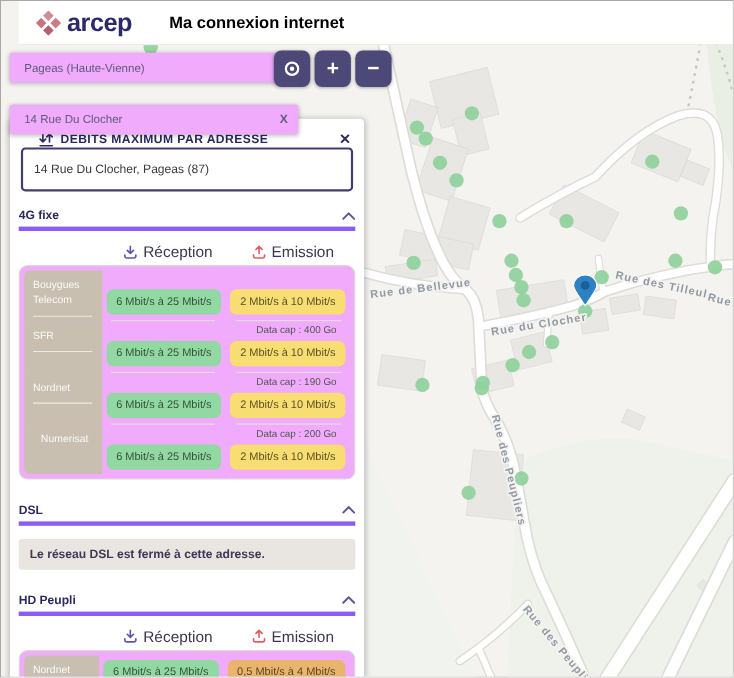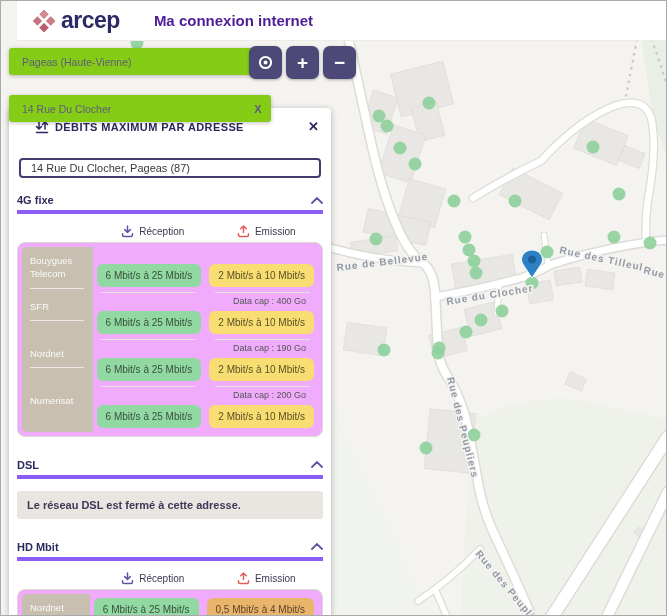--- a/index.html
+++ b/index.html
@@ -13,25 +13,25 @@
   .street-label { font:700 10px "Liberation Sans", sans-serif; fill:#9199a4; letter-spacing:1px;
                   stroke:#f4f3f0; stroke-width:3px; paint-order:stroke; }
   
   #header {
     position:absolute; left:16px; top:0; width:667px; height:40px; z-index:6;
     background:#ffffff; display:flex; align-items:center; padding-left:14px;
     border-bottom:1px solid #eeeceb;
   }
   #logo { display:flex; align-items:center; gap:4px; }
   #logo .logo-text { font-size:23px; font-weight:700; color:#2b2966; letter-spacing:-0.5px; }
-  #app-title { margin-left:34px; font-size:15px; font-weight:700; color:#4c1d95;text-align:right; }
+  #app-title { margin-left:34px; font-size:15px; font-weight:700; color:#000000;text-align:right; }
   
   .search-box {
     position:absolute; left:8px; width:262px; height:27px; z-index:5;
-    background:#84cc16; border-radius:3px; box-shadow:0 1px 4px rgba(0,0,0,0.25);
+    background:#f0abfc; border-radius:3px; box-shadow:0 1px 4px rgba(0,0,0,0.25);
     display:flex; align-items:center;
   }
   .search-box input {
     flex:1; border:none; outline:none; background:transparent;
     font:400 10.5px "Liberation Sans", sans-serif; color:#5f5b7a; padding-left:13px;
   }
   .clear-x { width:26px; text-align:center; font-size:11px; font-weight:700; color:#5d5980; cursor:pointer; }
   
   #map-controls { position:absolute; left:248px; top:45px; z-index:5; display:flex; gap:4px; }
   .map-btn {
@@ -43,44 +43,44 @@
   
   #panel {
     position:absolute; left:8px; top:107px; width:322px; height:509px; z-index:4;
     background:#fff; border-radius:4px 4px 0 0; box-shadow:0 1px 6px rgba(0,0,0,0.28);
     overflow:hidden;
   }
   #panel-head { display:flex; align-items:center; padding:11px 12px 0 26px; }
   #panel-head .ptitle { font-size:11px; font-weight:700; color:#2b2a5e; letter-spacing:0.4px; margin-left:6px; }
   #panel-close { margin-left:auto; font-size:13px; font-weight:700; color:#2b2a5e; cursor:pointer; }
   #address-input {
-    display:block; margin:24px 10px 0; width:302px; height:20px;
+    display:block; margin:0 10px 0; width:302px; height:40px;
     border:2px solid #403c6e; border-radius:4px; outline:none;
     font:400 11px "Liberation Sans", sans-serif; color:#3a3a3a; padding-left:10px; background:#fff;
   }
   .section-head {
     margin:16px 8px 0; padding-bottom:4px; border-bottom:4px solid #8b5cf6;
     display:flex; align-items:center;
   }
   .section-head.more { margin-top:22px;align-items:center; }
   .section-head .stitle { font-size:11px; font-weight:700; color:#2b2a5e; }
   .section-head .chev { margin-left:auto; }
-  .colhead { display:flex; margin:11px 8px 2px; font-size:10px; color:#3b3750; }
+  .colhead { display:flex; margin:11px 8px 2px; font-size:14px; color:#3b3750; }
   .colhead .spacer { width:79px; }
   .colhead .col { flex:1; display:flex; align-items:center; justify-content:center; gap:5px; }
   .optable {
     margin:4px 8px 0; border:1px solid #dcd9d4; border-radius:8px; background:#f0abfc; padding:4px;
   }
   .oprow { display:flex; }
   .opname {
     width:76px; background:#c8bfb1; color:#fbfaf7; font-size:9.5px; line-height:1.35;
     padding:8px 5px 4px 8px;
   }
   .oprow.first .opname { border-top-left-radius:5px; }
-  .oprow.last  .opname { border-bottom-left-radius:5px; }
+  .oprow.last  .opname { border-bottom-left-radius:5px;text-align:center; }
   .oprow.only  .opname { border-radius:5px 0 0 5px; }
   .opline { width:54px; border-top:1px solid rgba(255,255,255,0.65); margin-top:7px; }
   .row-right { flex:1; display:flex; flex-direction:column; justify-content:flex-end; }
   .cap { font-size:9px; color:#555; text-align:right; padding:3px 12px 0 0; line-height:11px; }
   .cap:empty { padding:0; }
   .badges { display:flex; }
   .bcell { flex:1; display:flex; align-items:center; justify-content:center; padding:4px 4px; }
   .badge {
     font-size:10px; color:#3f4a40; padding:6px 9px; border-radius:6px; white-space:nowrap;
   }
@@ -369,21 +369,21 @@
 
     <div class="section-head more">
       <span class="stitle">DSL</span>
       <svg class="chev" width="12" height="7" viewBox="0 0 12 7">
         <path d="M1,6 L6,1 L11,6" fill="none" stroke="#5b579e" stroke-width="1.8" stroke-linecap="round"></path>
       </svg>
     </div>
     <div id="dsl-notice">Le réseau DSL est fermé à cette adresse.</div>
 
     <div class="section-head more">
-      <span class="stitle">HD Mbit</span>
+      <span class="stitle">HD Peupli</span>
       <svg class="chev" width="12" height="7" viewBox="0 0 12 7">
         <path d="M1,6 L6,1 L11,6" fill="none" stroke="#5b579e" stroke-width="1.8" stroke-linecap="round"></path>
       </svg>
     </div>
 
     <div class="colhead">
       <div class="spacer"></div>
       <div class="col">
         <svg width="13" height="13" viewBox="0 0 13 13">
           <g fill="none" stroke="#5b57a8" stroke-width="1.5" stroke-linecap="round" stroke-linejoin="round">

